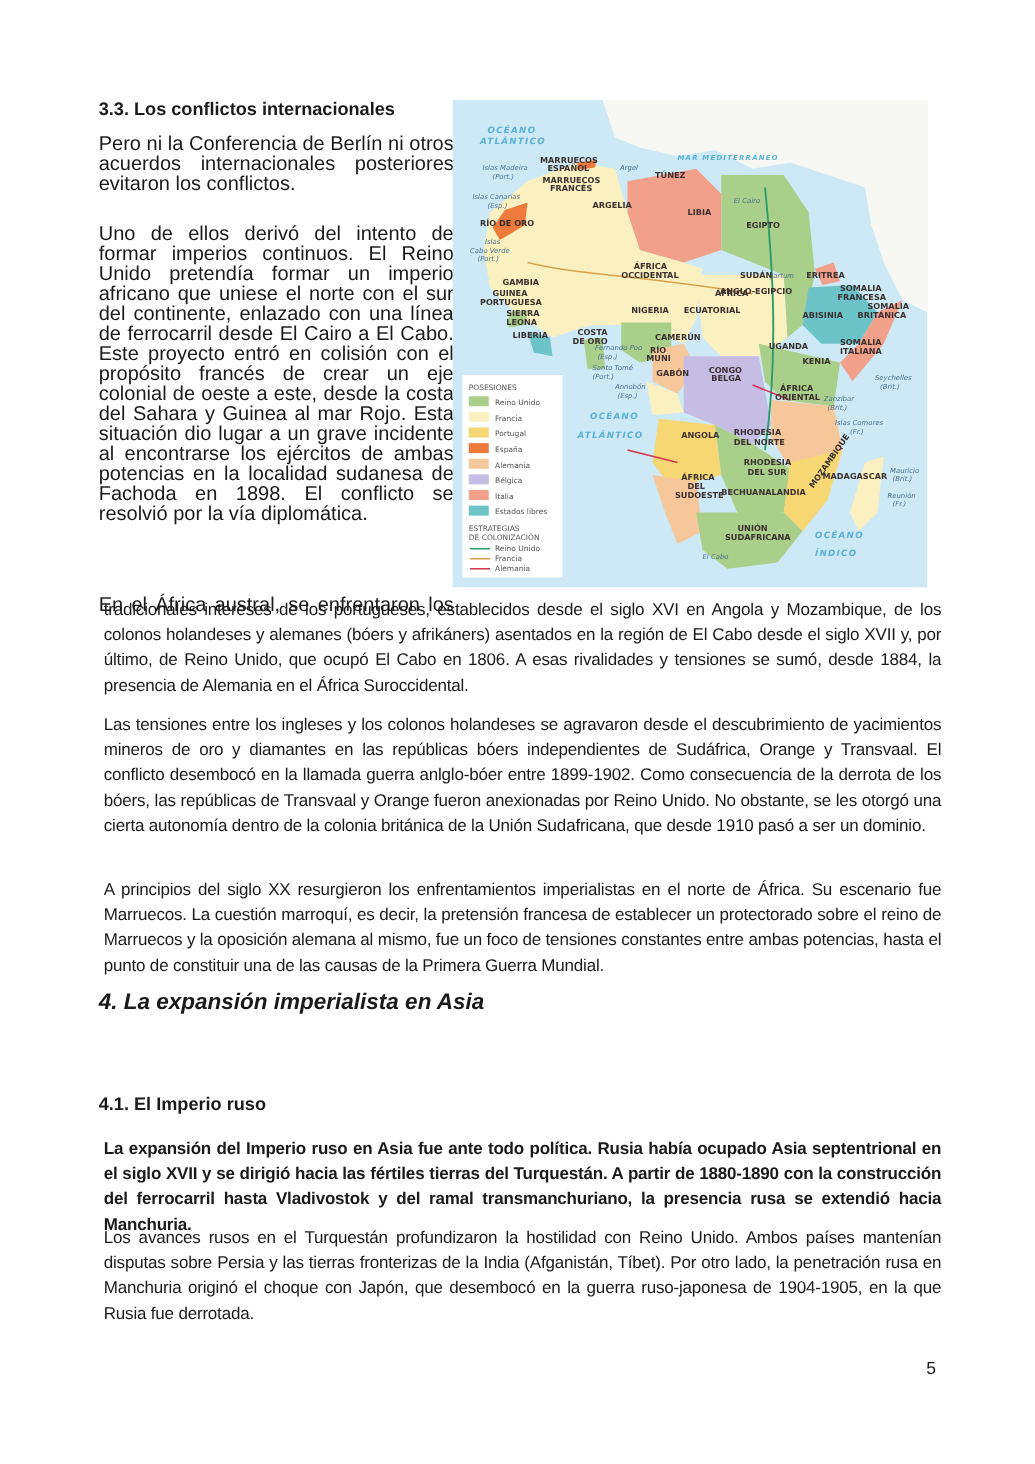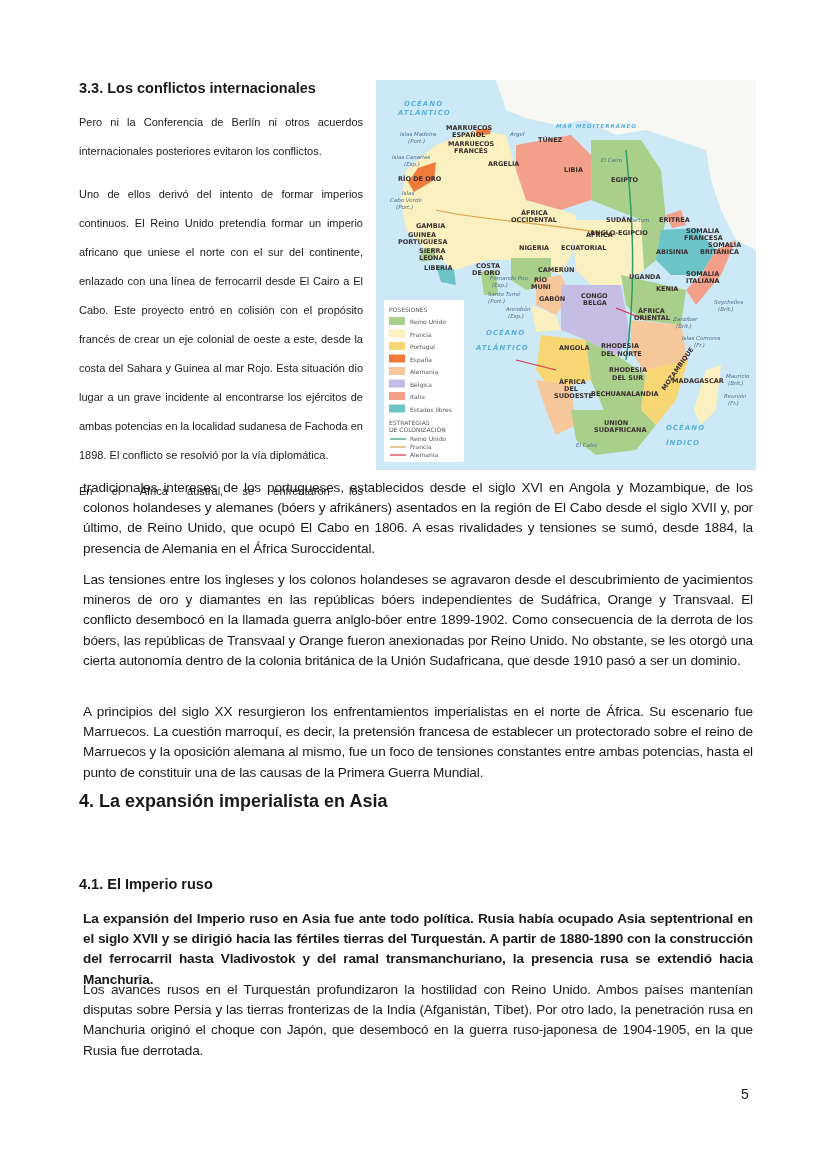--- a/index.html
+++ b/index.html
@@ -1,27 +1,27 @@
 <!DOCTYPE html>
 <html><head>
 <meta charset="utf-8">
 <style>
   html, body { margin:0; padding:0; background:#ffffff; }
   body { width:828px; height:1171px; position:relative; overflow:hidden;
          font-family:"Liberation Sans", sans-serif; color:#1a1a1a; }
   .page { position:absolute; left:0; top:0; width:828px; height:1171px; }
   .h3 { position:absolute; left:79px; top:80px; font-size:14.5px; font-weight:bold; margin:0; }
-  .narrow { position:absolute; left:79px; width:284px; font-size:11px; line-height:29px;
+  .narrow { position:absolute; left:79px; width:284px; font-size:16px; line-height:16px;
             text-align:justify; margin:0; }
   .full { position:absolute; left:79px; width:670px; font-size:13.6px; line-height:20.2px;
           text-align:justify; margin:4px; letter-spacing:-0.15px; }
-  .h2 { position:absolute; left:79px; top:791px; font-size:18px; font-weight:bold; margin:0; }
+  .h2 { position:absolute; left:79px; top:791px; font-size:18px; font-weight:bold; margin:0;font-style:italic; }
   .h3b { position:absolute; left:79px; top:876px; font-size:14.5px; font-weight:bold; margin:0;text-align:center; }
   .pagenum { position:absolute; left:741px; top:1086px; font-size:14px; }
-  .map { position:absolute; left:376px; top:80px; width:380px; height:390px; }
+  .map { position:absolute; left:362px; top:80px; width:380px; height:390px; }
   .map svg { width:100%; height:100%; display:block; }
   .lbl { font-family:"DejaVu Sans", sans-serif; font-weight:bold; font-size:6.5px; fill:#3a3030; }
   .sea { font-family:"DejaVu Sans", sans-serif; font-style:italic; font-weight:bold; font-size:7px; fill:#5ab0d8; letter-spacing:1px; }
   .isl { font-family:"DejaVu Sans", sans-serif; font-style:italic; font-size:5.5px; fill:#4b6f8a; }
   .leg { font-family:"DejaVu Sans", sans-serif; font-size:6px; fill:#555; }
 </style>
 </head>
 <body>
 
 <div class="page">

